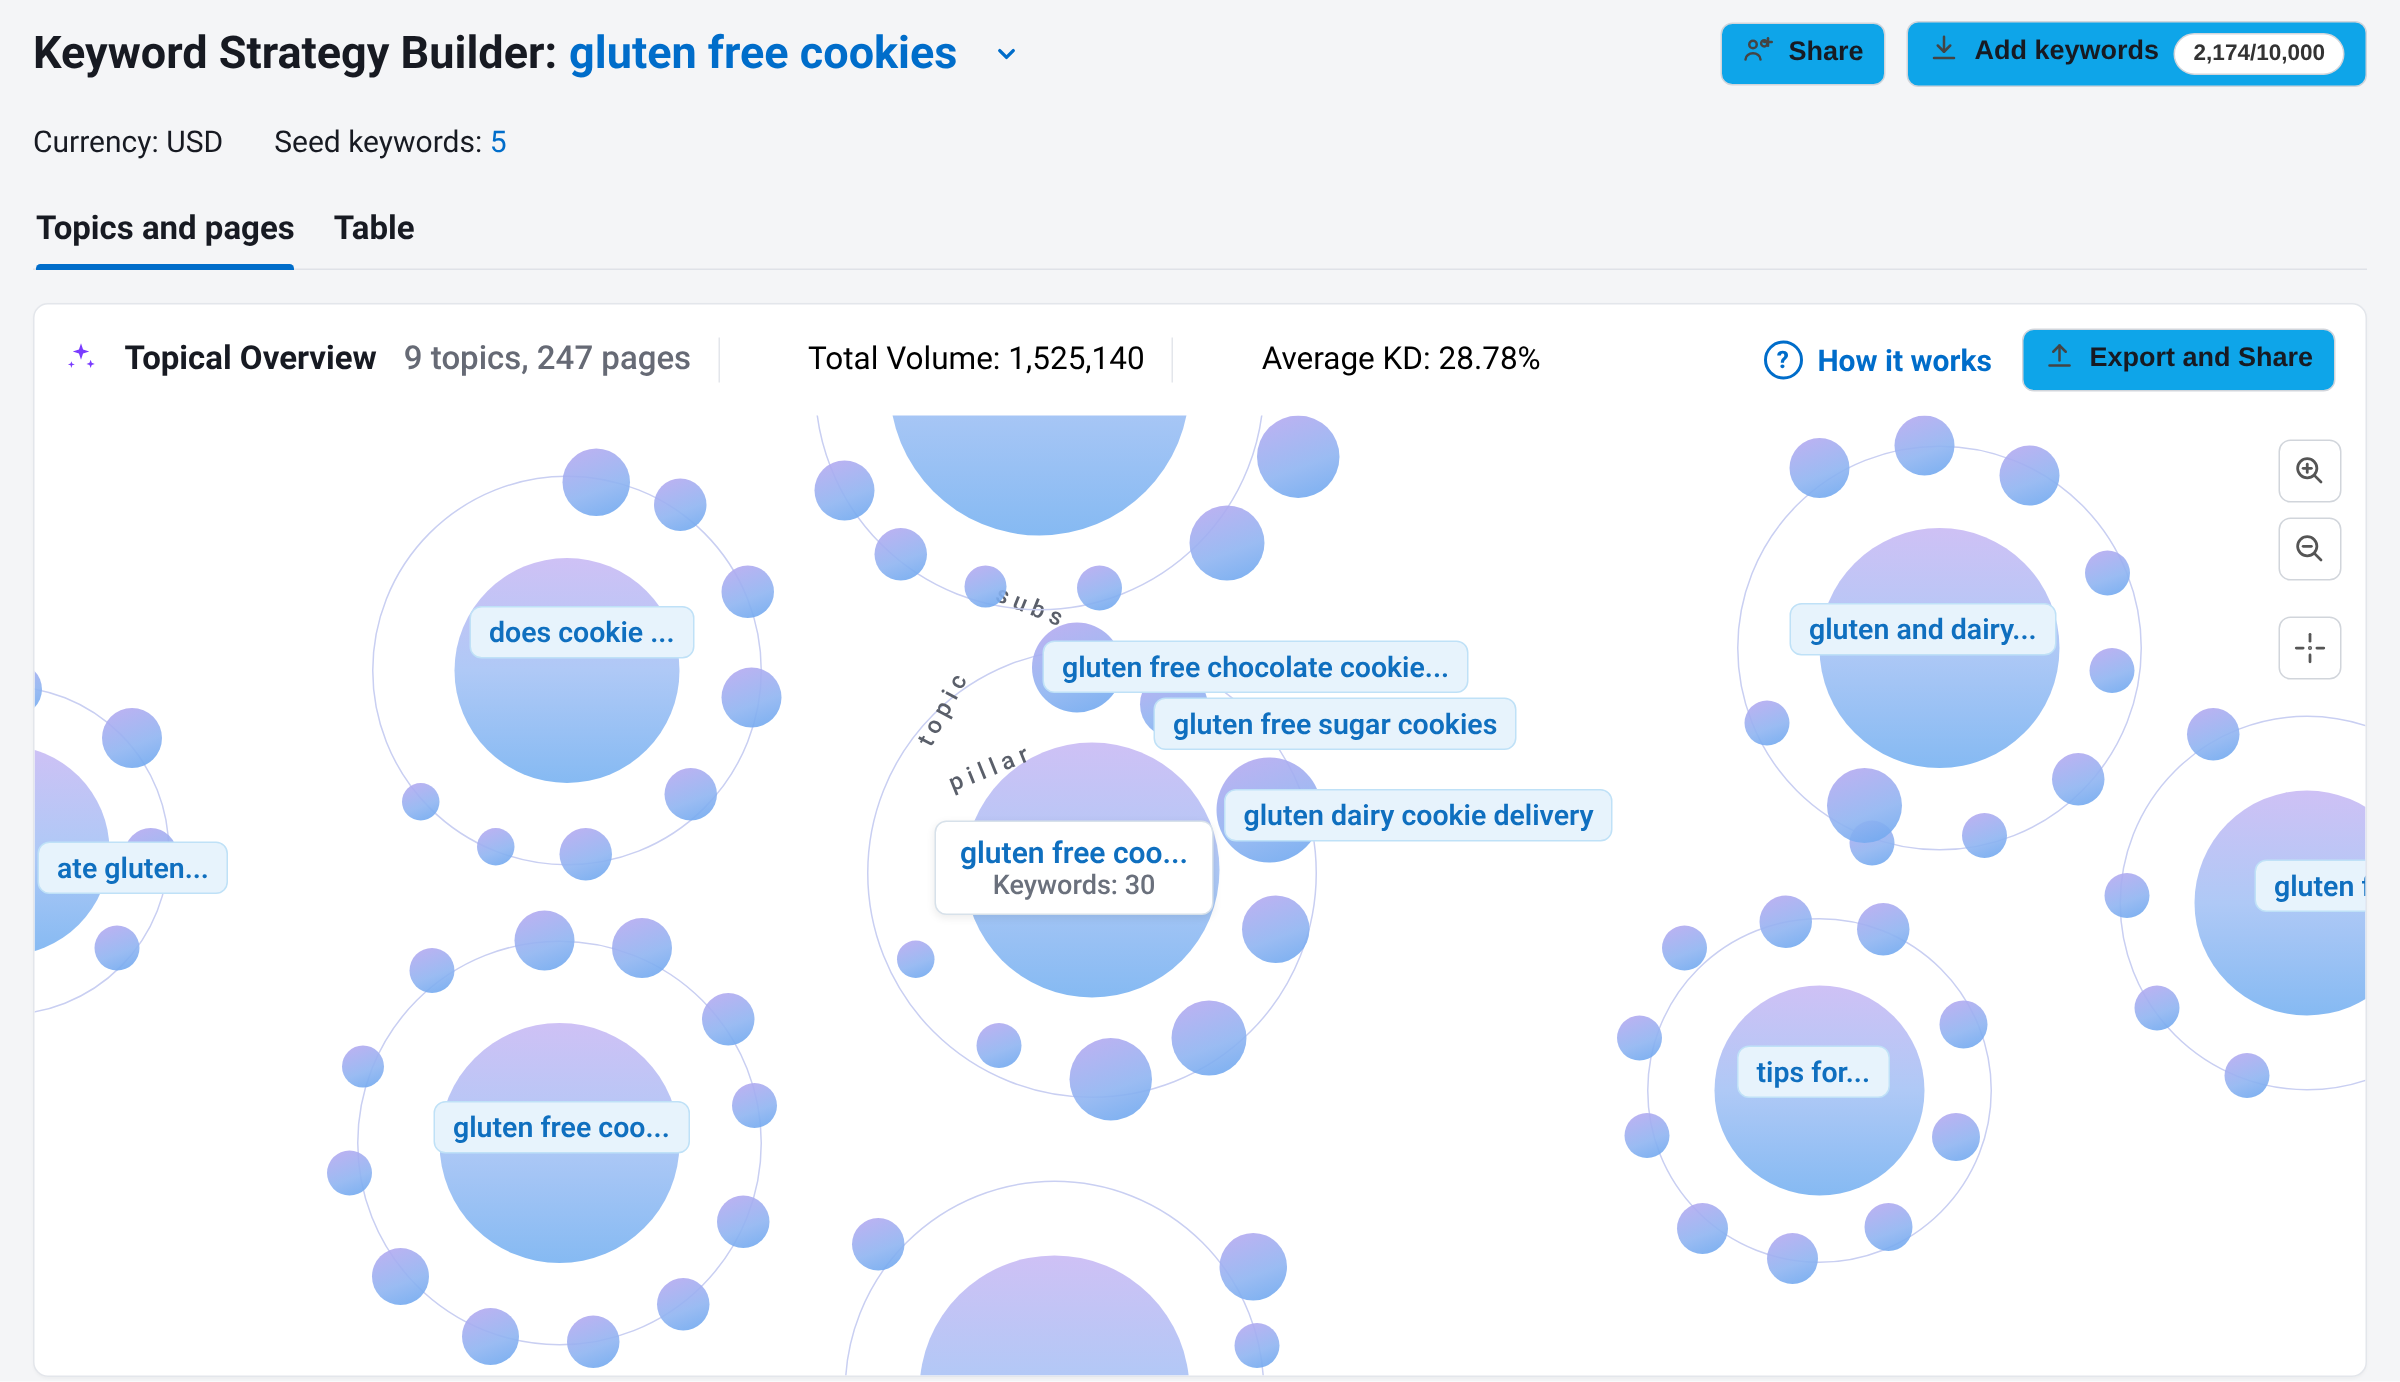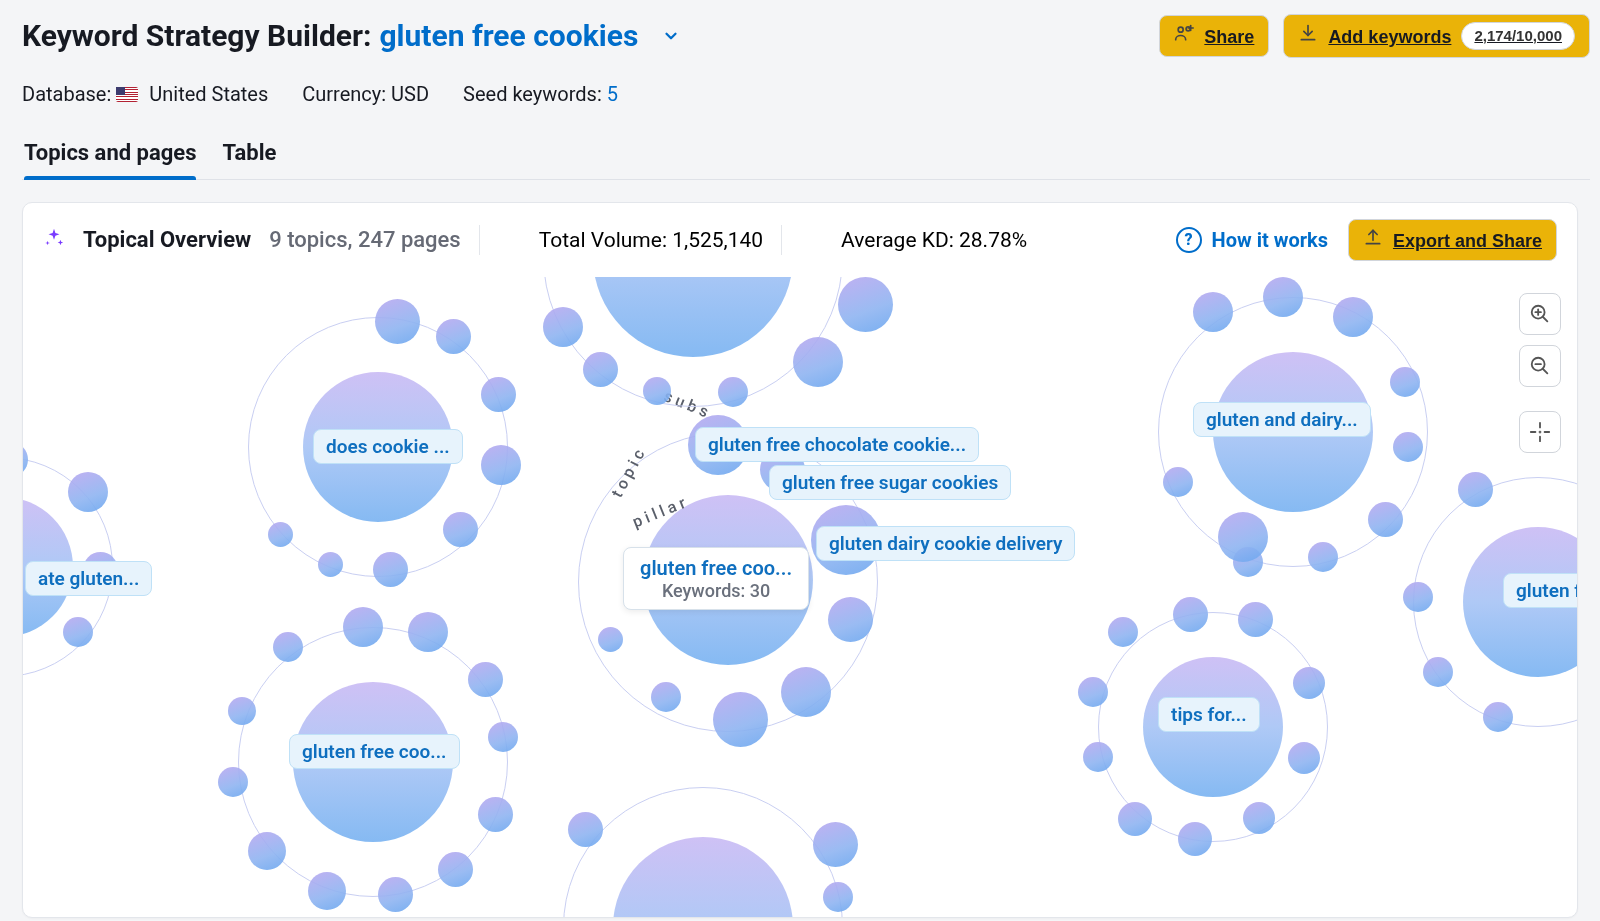--- a/index.html
+++ b/index.html
@@ -7,21 +7,21 @@
     font-family: -apple-system, BlinkMacSystemFont, "Segoe UI", Roboto, Helvetica, Arial, sans-serif;
     background: #f4f5f7;
     color: #171a22;
     width: 1600px;
     height: 921px;
     overflow: hidden;
     position: relative;
   }
 
   .header {
-    padding: 14px 10px 0 22px;
+    padding: 14px 22px 0 22px;
   }
 
   .title-row {
     display: flex;
     align-items: center;
     justify-content: space-between;
   }
 
   .title-left {
     display: flex;
@@ -41,32 +41,31 @@
   .chev-down svg { display:block; }
 
   .title-right {
     display: flex;
     align-items: center;
     gap: 14px;
   }
 
   .btn {
     display: inline-flex;
-    align-items: flex-end;
+    align-items: flex-start;
     gap: 10px;
     border: 1px solid #d1d5db;
-    background: #eab308;
+    background: #0ea5e9;
     border-radius: 8px;
     padding: 7px 14px;
     font-size: 18px;
     font-weight: 600;
     color: #171a22;
     cursor: pointer;
     line-height: 1.3;
-    text-decoration: underline;
   }
   .pill {
     border: 1px solid #d1d5db;
     border-radius: 999px;
     padding: 3px 12px;
     font-size: 15px;
     font-weight: 600;
     color: #333;
     background:#fff;
   }
@@ -294,25 +293,20 @@
             </svg>
         </span>
         <span>Add keywords</span>
         <span class="pill">2,174/10,000</span>
       </button>
     </div>
   </div>
 
   <div class="meta-row">
     <span>
-      <span>Database:</span>
-      <span class="flag"></span>
-      <span>United States</span>
-    </span>
-    <span>
       <span>Currency:</span>
       <span>USD</span>
     </span>
     <span>
       <span>Seed keywords:</span>
       <span class="link">5</span>
     </span>
   </div>
 
   <div class="tabs">
@@ -433,21 +427,21 @@
     <div class="cluster" style="left:225px; top:40px; width:260px; height:260px;"></div>
     <div class="core" style="left:280px; top:95px; width:150px; height:150px;"></div>
     <div class="sat" style="left:352px; top:22px; width:45px; height:45px;"></div>
     <div class="sat" style="left:413px; top:42px; width:35px; height:35px;"></div>
     <div class="sat" style="left:458px; top:100px; width:35px; height:35px;"></div>
     <div class="sat" style="left:458px; top:168px; width:40px; height:40px;"></div>
     <div class="sat" style="left:420px; top:235px; width:35px; height:35px;"></div>
     <div class="sat" style="left:350px; top:275px; width:35px; height:35px;"></div>
     <div class="sat" style="left:295px; top:275px; width:25px; height:25px;"></div>
     <div class="sat" style="left:245px; top:245px; width:25px; height:25px;"></div>
-    <div class="chip" style="left:290px; top:152px;">does cookie ...</div>
+    <div class="chip" style="left:290px; top:127px;">does cookie ...</div>
 
     <div class="cluster" style="left:-130px; top:180px; width:220px; height:220px;"></div>
     <div class="core" style="left:-90px; top:220px; width:140px; height:140px;"></div>
     <div class="sat" style="left:-30px; top:165px; width:35px; height:35px;"></div>
     <div class="sat" style="left:45px; top:195px; width:40px; height:40px;"></div>
     <div class="sat" style="left:60px; top:275px; width:35px; height:35px;"></div>
     <div class="sat" style="left:40px; top:340px; width:30px; height:30px;"></div>
     <div class="chip" style="left:2px; top:284px;">ate gluten...</div>
 
     <div class="cluster" style="left:215px; top:350px; width:270px; height:270px;"></div>

